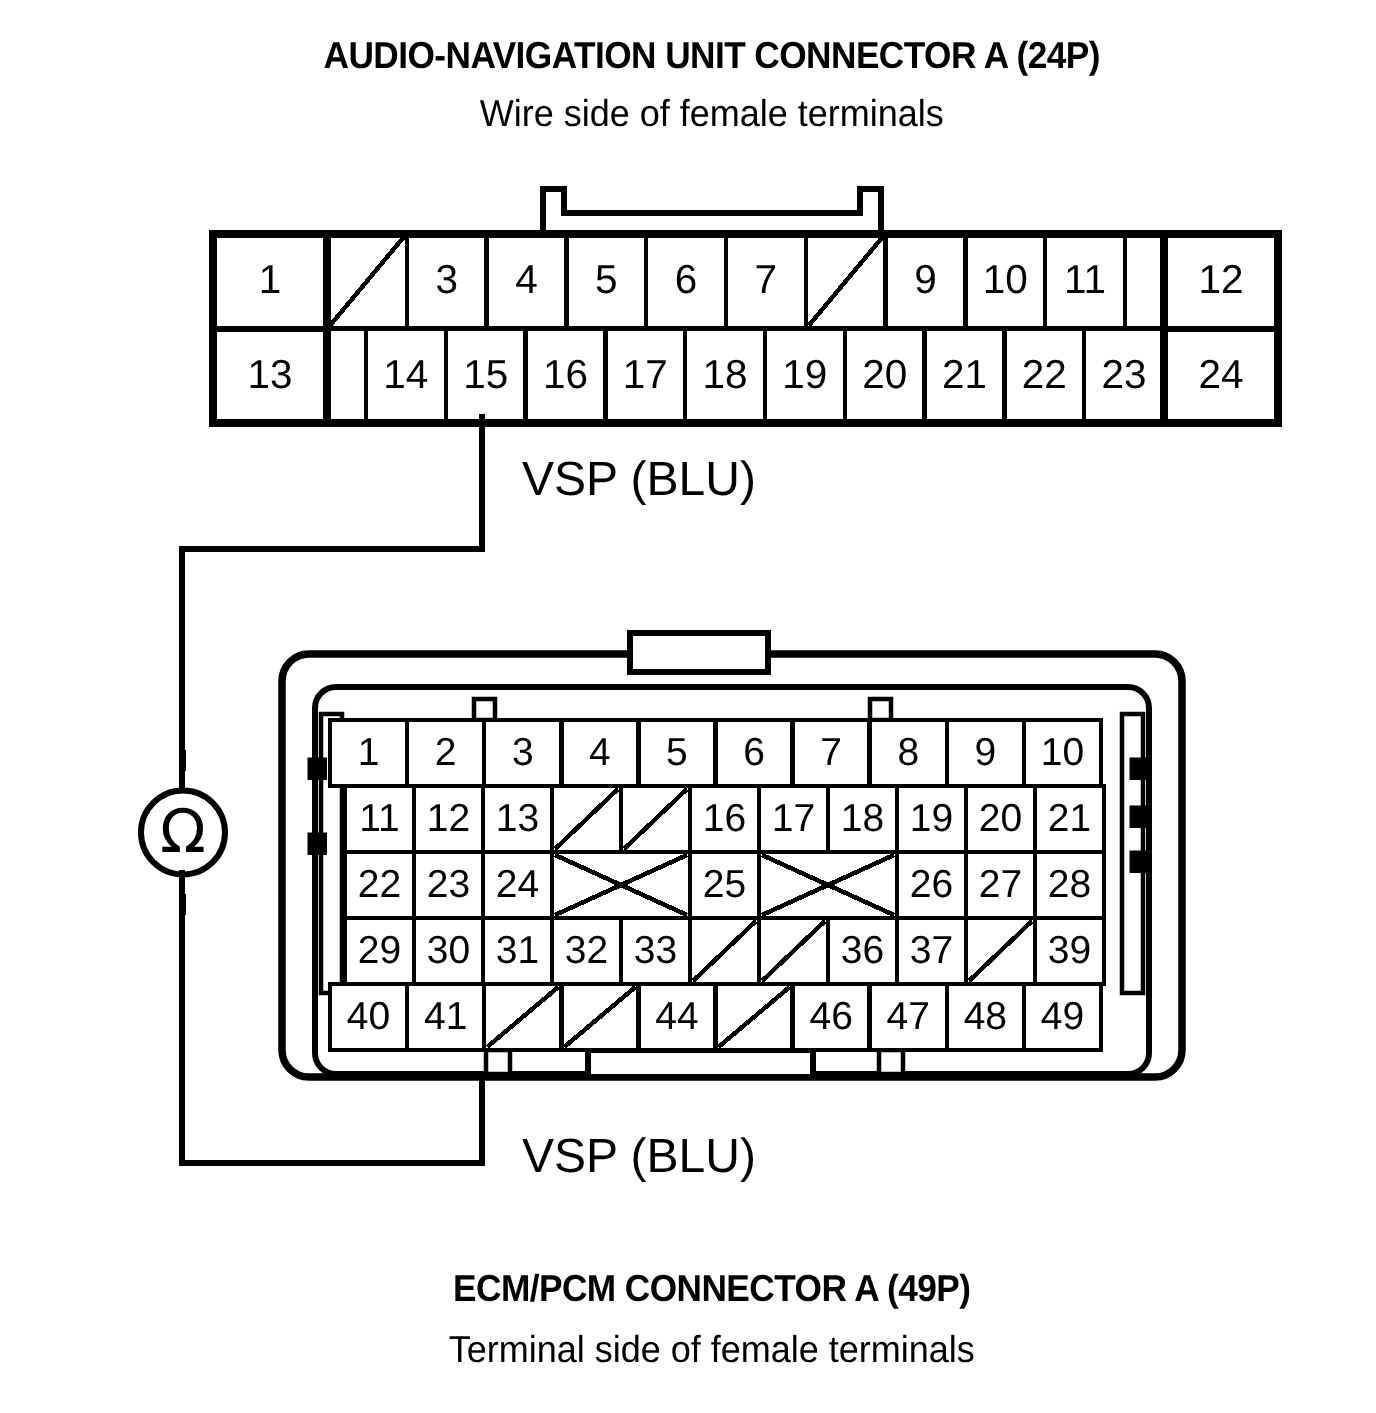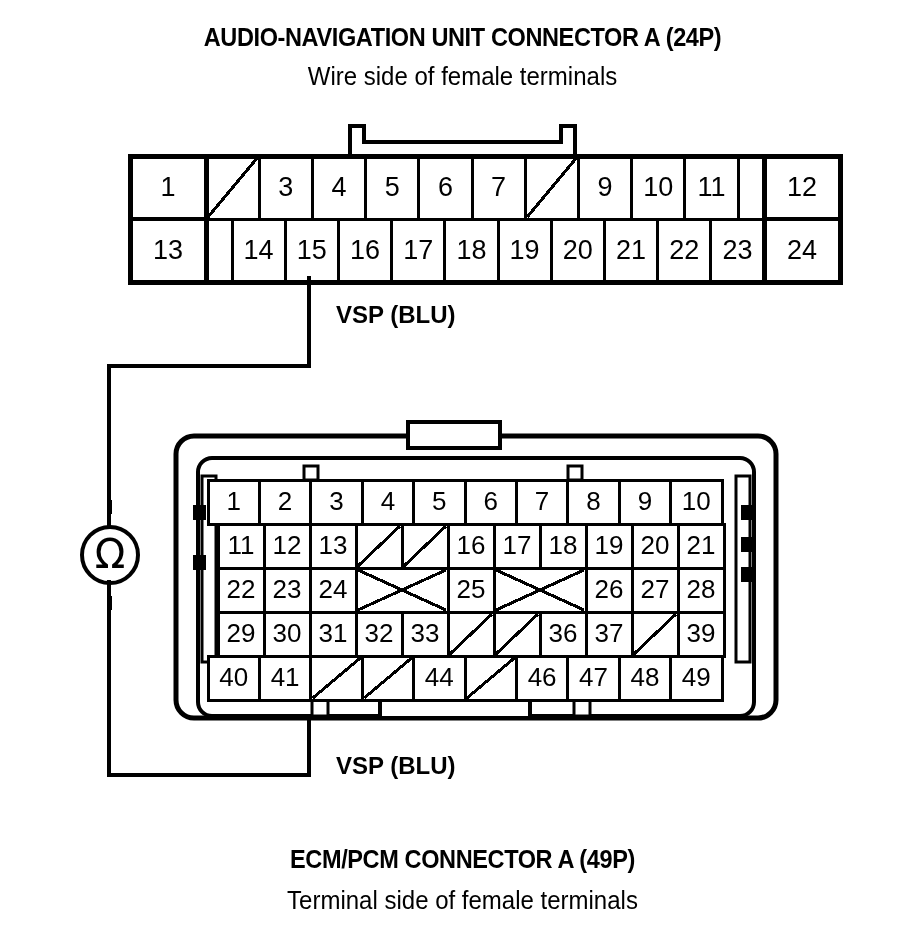--- a/index.html
+++ b/index.html
@@ -11,21 +11,21 @@
     width: 917px;
     height: 942px;
     position: relative;
     font-family: "Liberation Sans", sans-serif;
     color: #000000;
     overflow: hidden;
   }
 
   #stage {
     position: absolute;
-    left: 4px; top: 0;
+    left: 16px; top: 0;
     width: 725px;
     height: 942px;
   }
 
   .abs { position: absolute; }
 
   
   .title-bold {
     font-weight: bold;
     font-size: 25px;
@@ -36,22 +36,22 @@
     transform: scaleX(0.94);
   }
   .title-sub {
     font-size: 25px;
     text-align: center;
     white-space: nowrap;
     transform: scaleX(0.96);
   }
 
   .label-wire {
-    font-weight: bold;
-    font-size: 24px;
+    font-weight: normal;
+    font-size: 32px;
     white-space: nowrap;
     letter-spacing: 0px;
   }
 
   
   svg { display: block; overflow: visible; }
 
   text.pin {
     font-family: "Liberation Sans", sans-serif;
     font-size: 27px;

